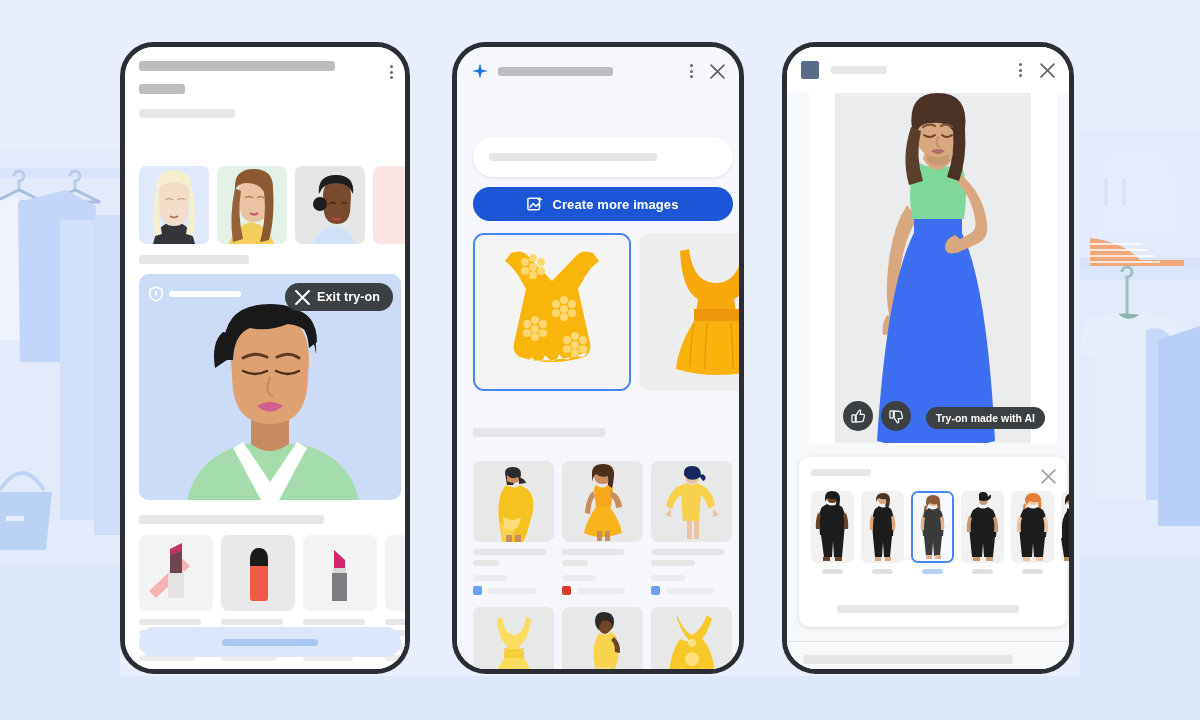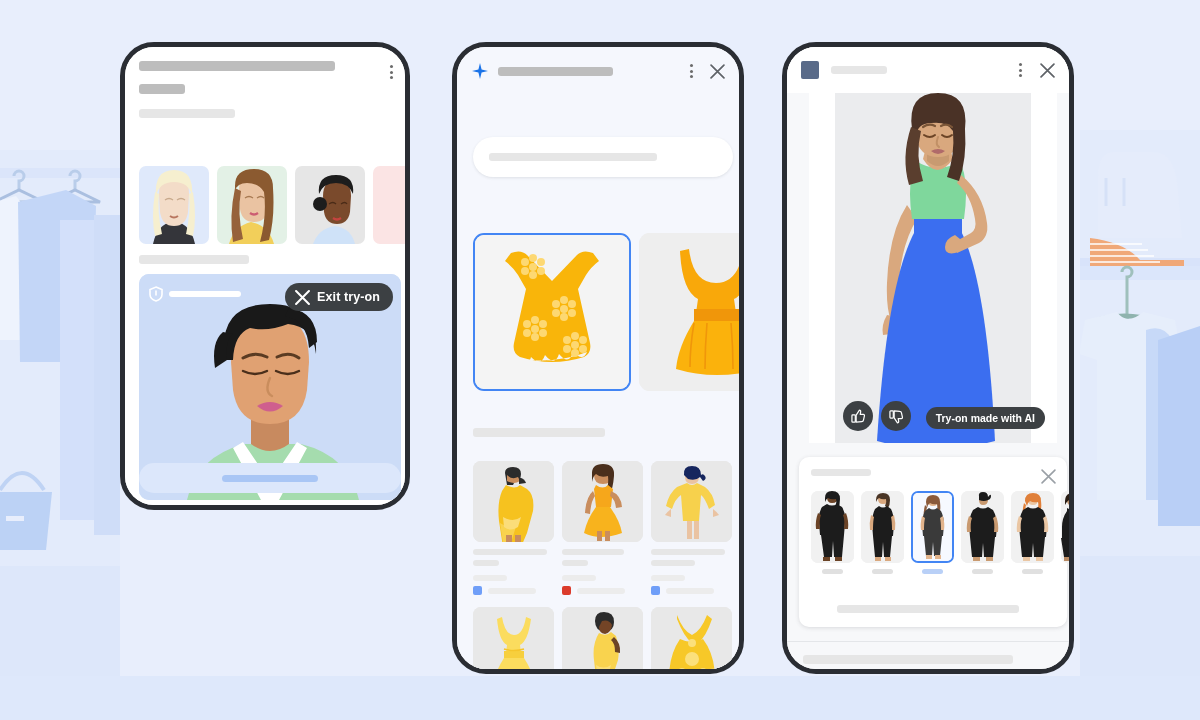--- a/index.html
+++ b/index.html
@@ -17,21 +17,21 @@
   
   .phone {
     position: absolute;
     background: #ffffff;
     border: 5px solid #2a2d33;
     border-radius: 34px;
     overflow: hidden;
   }
   .phone-screen { position: absolute; inset: 0; background: #fff; overflow: hidden; }
 
-  #phone1 { left: 120px; top: 42px; width: 290px; height: 468px; text-align: center; }
+  #phone1 { left: 120px; top: 42px; width: 290px; height: 632px; text-align: center; }
   #phone2 { left: 452px; top: 42px; width: 292px; height: 632px; }
   #phone3 { left: 782px; top: 42px; width: 292px; height: 632px; }
 
   
   .bar { background: #d9d9d9; border-radius: 3px; }
   .bar.dark { background: #bdbdbd; }
   .bar.light { background: #e6e6e6; }
   .bar.lighter { background: #ececec; }
 
   
@@ -382,20 +382,28 @@
         <svg class="xicon" viewBox="0 0 14 14">
           <path d="M1 1 L13 13 M13 1 L1 13" stroke="#5f6368" stroke-width="1.6" stroke-linecap="round"></path>
         </svg>
       </div>
     </div>
 
     <div id="p2-searchbox">
       <div class="bar light" style="width:168px;height:8px;"></div>
     </div>
 
+    <div id="p2-cta">
+      <svg width="16" height="16" viewBox="0 0 18 18">
+        <rect x="1" y="2.5" width="13" height="13" rx="1.6" fill="none" stroke="#fff" stroke-width="1.7"></rect>
+        <path d="M3 13 l4 -4.5 l3 3 l2.5 -2.5 l2 2.5" fill="none" stroke="#fff" stroke-width="1.7" stroke-linejoin="round"></path>
+        <path d="M14.5 0.5 L15.4 2.9 L17.8 3.8 L15.4 4.7 L14.5 7 L13.6 4.7 L11.2 3.8 L13.6 2.9 Z" fill="#fff"></path>
+      </svg>
+      <span>Create more images</span>
+    </div>
 
     <div class="p2-hero" style="left:0;right:0;">
       <div class="tile sel">
         <svg width="154" height="154" viewBox="0 0 154 154">
           <rect width="154" height="154" fill="#f4f4f4"></rect>
 
           <path d="M36 18 q10 -4 16 2 l25 26 l25 -26 q6 -6 16 -2 l6 8 q-8 6 -13 14 l-8 14 l12 54 q2 10 -6 14 q-32 10 -64 0 q-8 -4 -6 -14 l12 -54 l-8 -14 q-5 -8 -13 -14 z" fill="#f9b50a"></path>
           <path d="M42 124 q12 8 14 -2 q10 10 14 -2 q10 12 14 -1 q10 12 14 -2 q10 10 14 0 q-30 12 -70 7 z" fill="#f4f4f4"></path>
           <g fill="#fdd872">
             <g transform="translate(58,32)">

